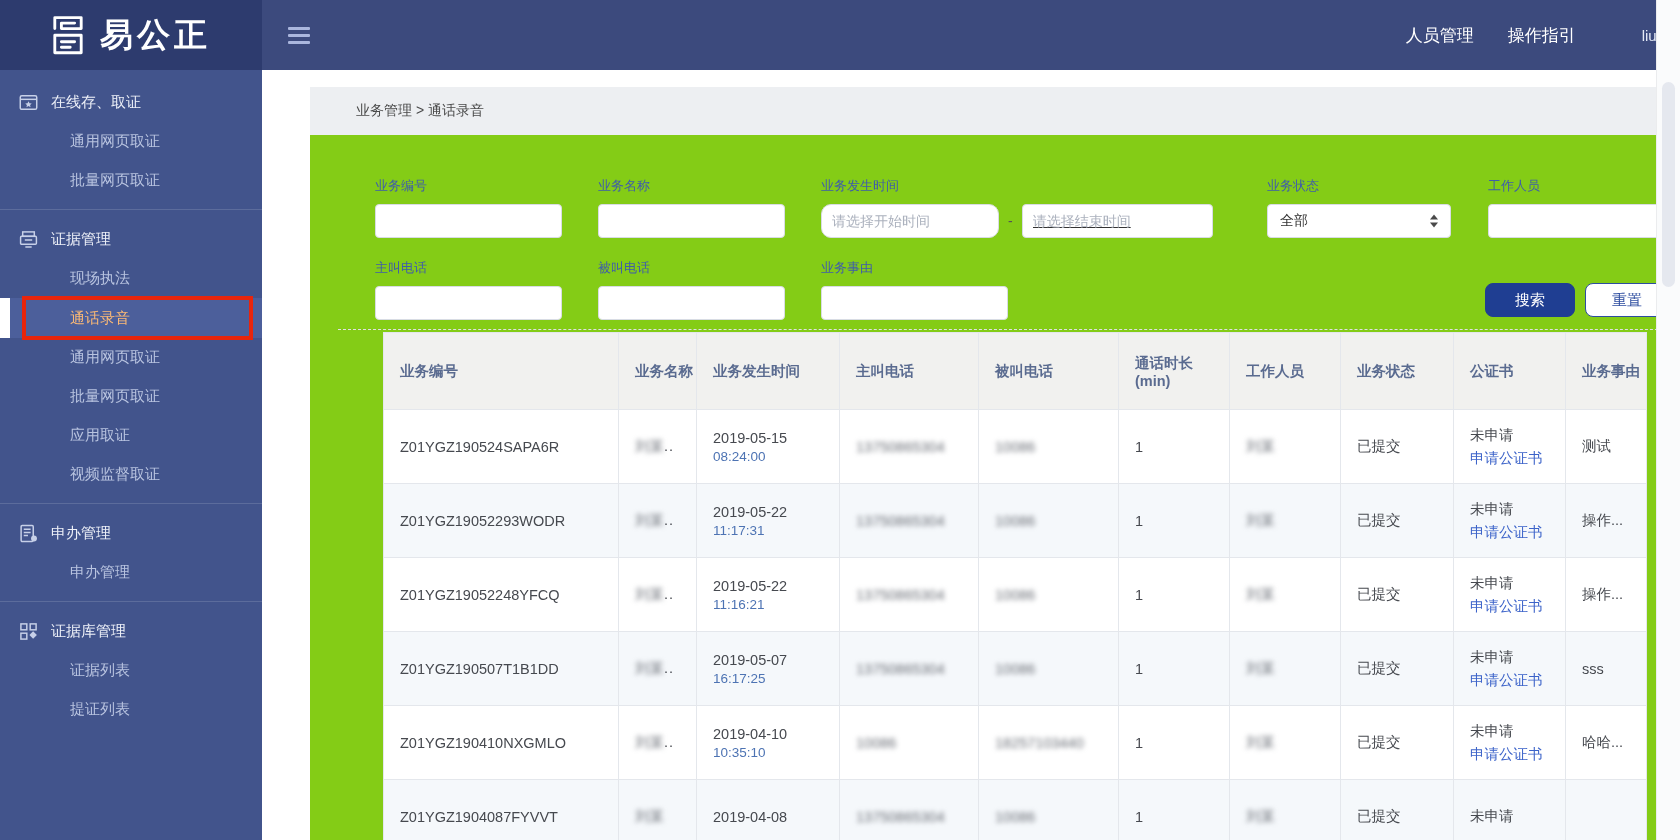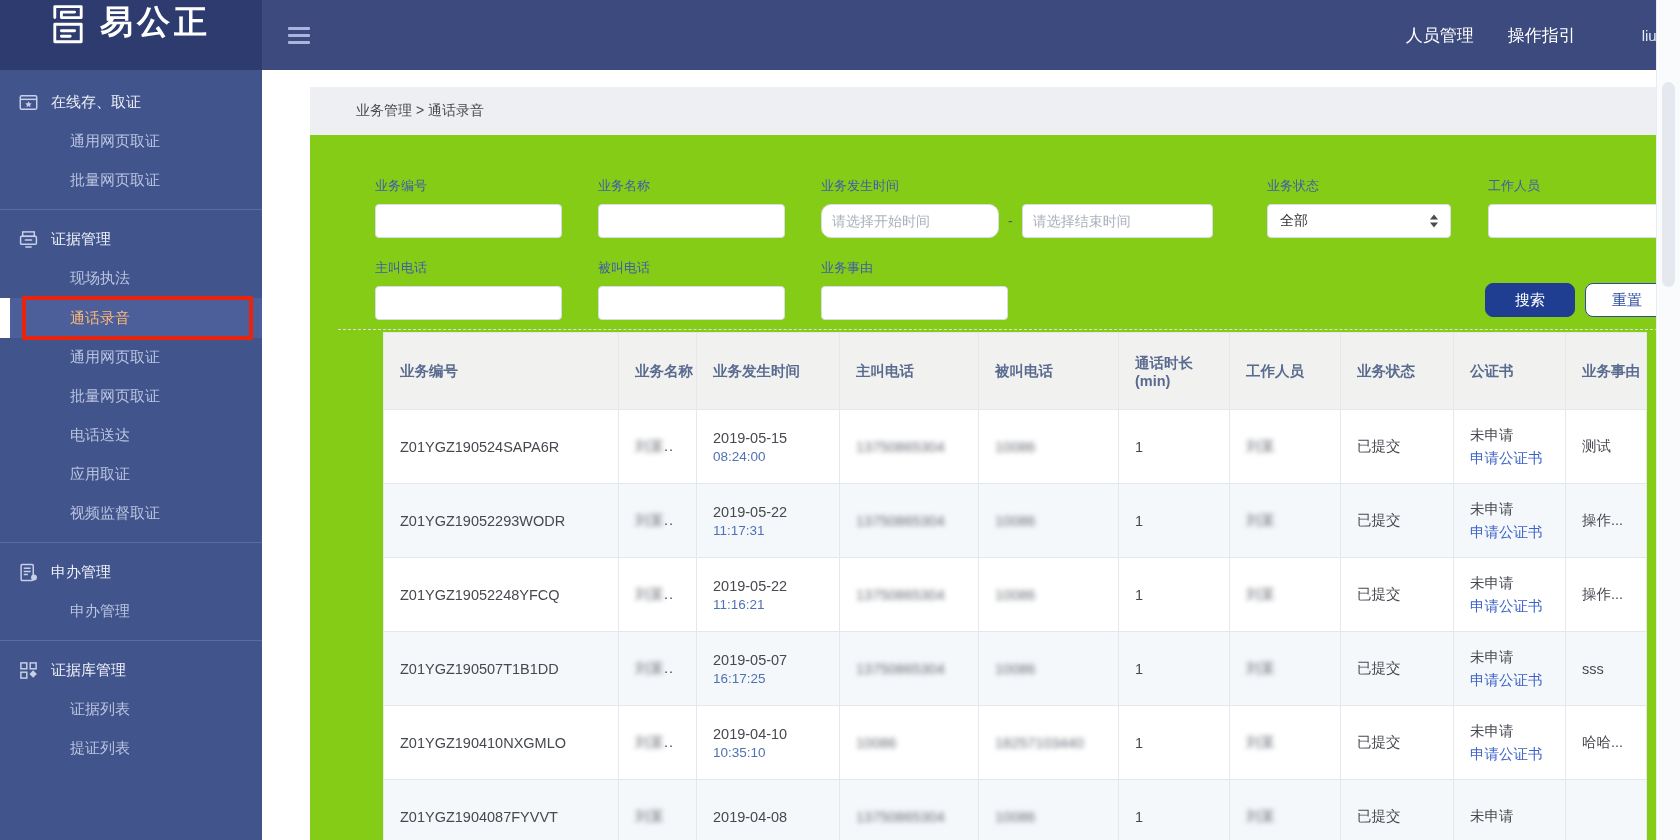--- a/index.html
+++ b/index.html
@@ -4,21 +4,21 @@
 <style>
   * { margin:0; padding:0; box-sizing:border-box; }
   html,body { width:1680px; height:840px; overflow:hidden; background:#fff;
     font-family:"Liberation Sans","DejaVu Sans",sans-serif; }
   .page { position:relative; width:1680px; height:840px; }
 
   
   .topbar { position:absolute; left:0; top:0; width:1680px; height:70px;
     background:#3c4a7d; display:flex; align-items:center; z-index:5; }
   .logo-area { width:262px; height:70px; background:#2d3b6e; display:flex;
-    padding-left:46px; gap:10px; flex:0 0 262px; }
+    align-items:center; padding-left:46px; gap:10px; flex:0 0 262px; }
   .logo-text { color:#fff; font-size:33px; font-weight:bold; letter-spacing:4px; white-space:nowrap; }
   .hamburger { margin-left:26px; display:flex; flex-direction:column; gap:4px; cursor:pointer; }
   .hamburger span { display:block; width:22px; height:3px; background:#aab6dd; border-radius:1px; }
   .topbar-right { margin-left:auto; display:flex; align-items:center; gap:34px; padding-right:15px; }
   .topnav { color:#fff; font-size:17px; cursor:pointer; white-space:nowrap; }
   .username { color:#e4e9f6; font-size:15px; margin-left:32px; }
 
   
   .sidebar { position:absolute; left:0; top:70px; width:262px; height:770px;
     background:#42548c; z-index:4; }
@@ -153,23 +153,20 @@
     <span class="side-label">通话录音</span>
   <div class="annotation-box"></div>
         </div>
         <div class="side-item">
     <span class="side-label">通用网页取证</span>
   </div>
         <div class="side-item">
     <span class="side-label">批量网页取证</span>
   </div>
         <div class="side-item">
-    <span class="side-label">电话送达</span>
-  </div>
-        <div class="side-item">
     <span class="side-label">应用取证</span>
   </div>
         <div class="side-item">
     <span class="side-label">视频监督取证</span>
   </div>
         <div class="side-divider"></div>
         <div class="side-group">
     <span class="side-icon">
             <svg viewBox="0 0 18 18" fill="none" stroke="#c7d0e8" stroke-width="1.4">
               <rect x="2" y="1.5" width="11.5" height="15" rx="1"></rect>
@@ -215,21 +212,21 @@
       </div>
       <div class="field" style="left:288px;top:42px;width:187px">
         <label>业务名称</label>
         <input style="">
       </div>
       <div class="field" style="left:511px;top:42px;width:412px">
         <label>业务发生时间</label>
         <div class="date-range">
           <input style="width: 178px; border-radius: 10px;" placeholder="请选择开始时间">
           <span class="dash">-</span>
-          <input style="width: 191px;" placeholder="请选择结束时间">
+          <input style="width: 191px; text-decoration: underline;" placeholder="请选择结束时间">
         </div>
       </div>
       <div class="field" style="left:957px;top:42px;width:184px">
         <label>业务状态</label>
         <div class="select">
           <span>全部</span>
           <span class="arrows">
               <i class="up"></i>
               <i class="dn"></i>
             </span>

